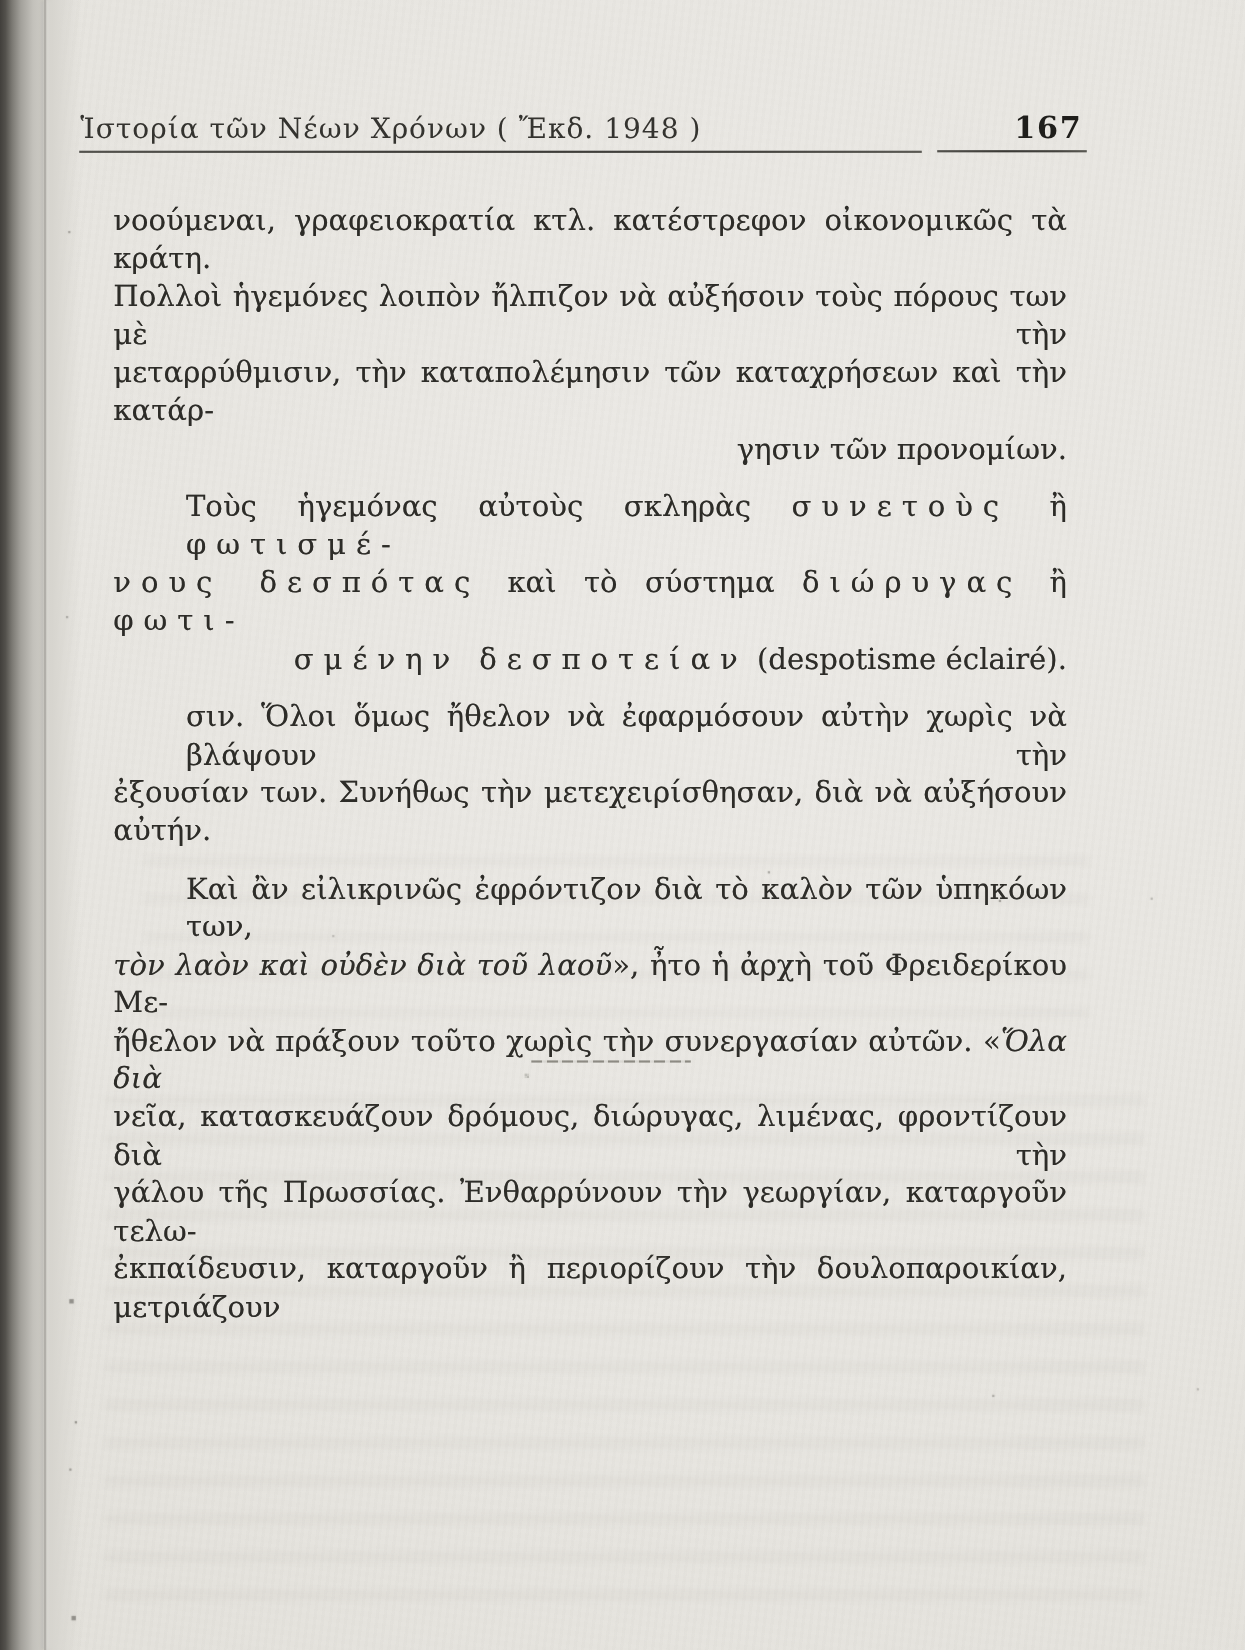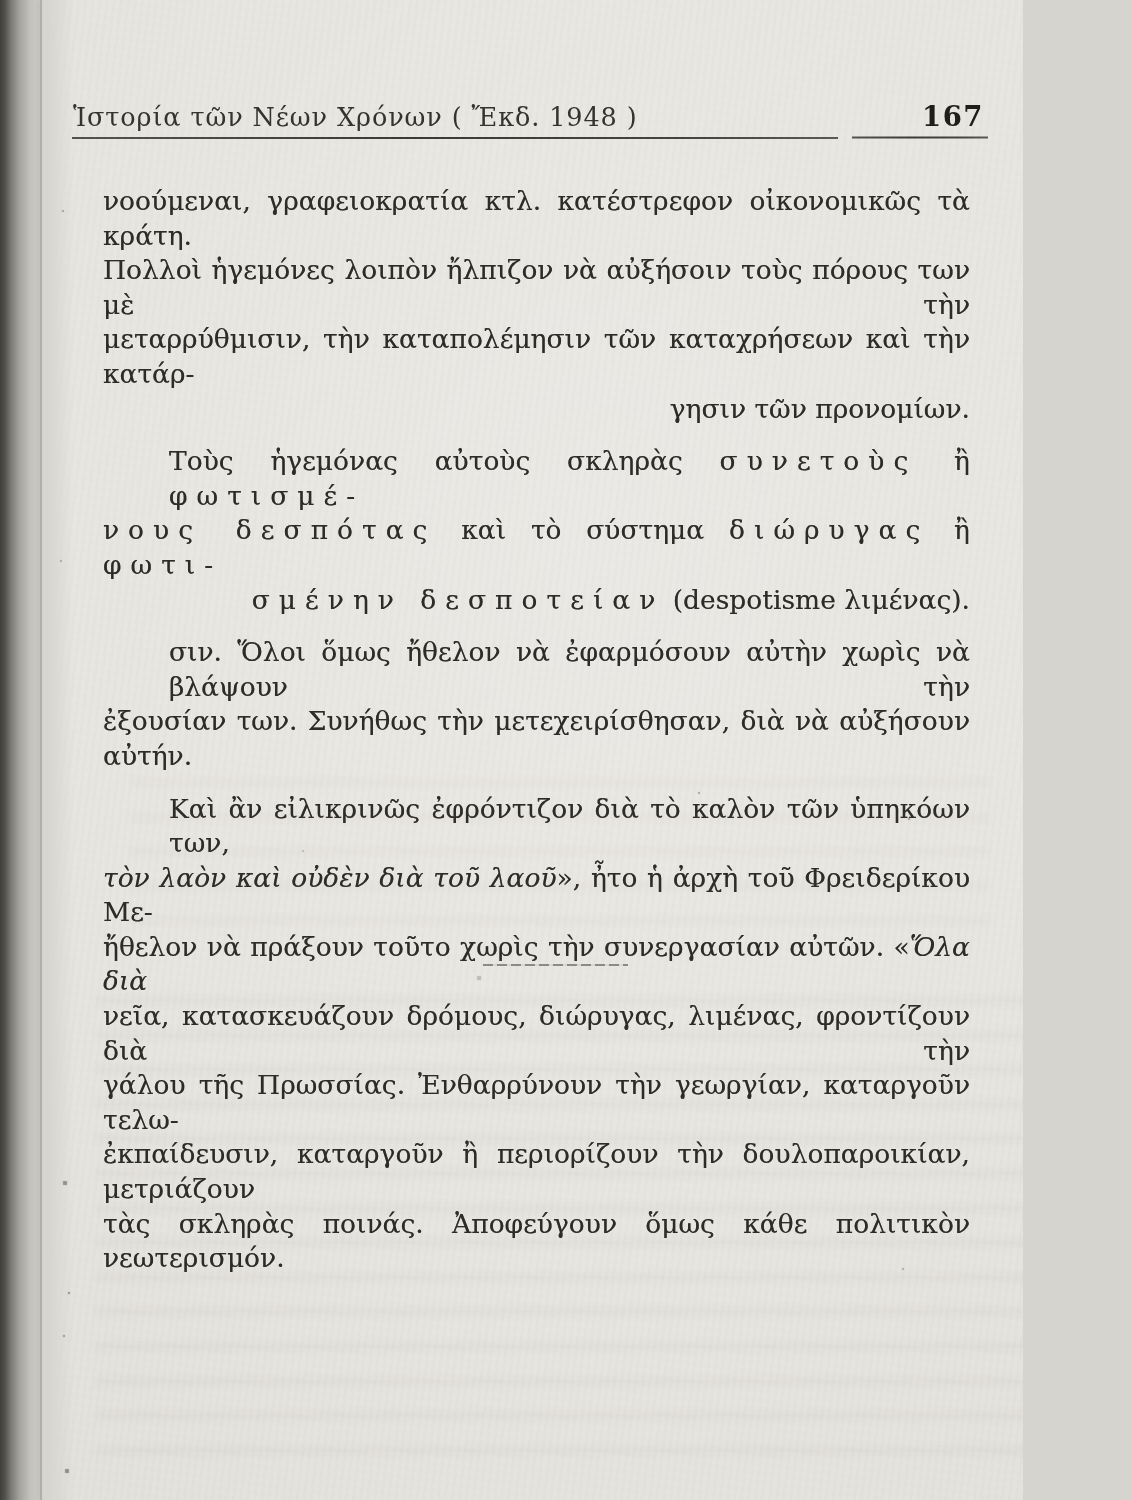--- a/index.html
+++ b/index.html
@@ -2,21 +2,21 @@
 <html lang="el"><head>
 <meta charset="utf-8">
 <style>
   html,body{margin:0;padding:0;}
   body{
     width:1132px;height:1500px;
     font-family:"DejaVu Serif","Liberation Serif",serif;
     background:#d6d4ce;
   }
   .page{
-    position:relative;width:1023px;height:1500px;overflow:hidden;
+    position:relative;width:1132px;height:1500px;overflow:hidden;
     background:radial-gradient(ellipse 135% 120% at 58% 35%,
       #ebe9e5 0%, #e7e5e0 40%, #e2e0da 70%, #d9d7d1 92%, #d2d0ca 100%);
   }
   
   .grain{
     position:absolute;inset:0;pointer-events:none;
     background:
       repeating-linear-gradient(97deg, rgba(120,118,110,0.025) 0 3px, rgba(0,0,0,0) 3px 7px),
       repeating-linear-gradient(8deg, rgba(255,255,255,0.03) 0 4px, rgba(0,0,0,0) 4px 9px);
   }
@@ -111,34 +111,33 @@
   <main class="text-block" id="text-block">
       <div class="para">
         <div class="line j"><span class="seg-n">νοούμεναι, γραφειοκρατία κτλ. κατέστρεφον οἰκονομικῶς τὰ κράτη.</span></div>
         <div class="line j"><span class="seg-n">Πολλοὶ ἡγεμόνες λοιπὸν ἤλπιζον νὰ αὐξήσοιν τοὺς πόρους των μὲ τὴν</span></div>
         <div class="line j"><span class="seg-n">μεταρρύθμισιν, τὴν καταπολέμησιν τῶν καταχρήσεων καὶ τὴν κατάρ-</span></div>
         <div class="line"><span class="seg-n">γησιν τῶν προνομίων.</span></div>
       </div>
       <div class="para indent">
         <div class="line j"><span class="seg-n">Τοὺς ἡγεμόνας αὐτοὺς σκληρὰς </span><span class="seg-sp">συνετοὺς</span><span class="seg-n"> ἢ </span><span class="seg-sp">φωτισμέ-</span></div>
         <div class="line j"><span class="seg-sp">νους δεσπότας</span><span class="seg-n"> καὶ τὸ σύστημα </span><span class="seg-sp">διώρυγας</span><span class="seg-n"> ἢ </span><span class="seg-sp">φωτι-</span></div>
-        <div class="line"><span class="seg-sp">σμένην δεσποτείαν</span><span class="seg-n"> (despotisme λιμένας).</span></div>
+        <div class="line"><span class="seg-sp">σμένην δεσποτείαν</span><span class="seg-n"> (despotisme éclairé).</span></div>
       </div>
       <div class="para indent">
         <div class="line j"><span class="seg-n">σιν. Ὅλοι ὅμως ἤθελον νὰ ἐφαρμόσουν αὐτὴν χωρὶς νὰ βλάψουν τὴν</span></div>
         <div class="line j"><span class="seg-n">ἐξουσίαν των. Συνήθως τὴν μετεχειρίσθησαν, διὰ νὰ αὐξήσουν αὐτήν.</span></div>
       </div>
       <div class="para indent">
         <div class="line j"><span class="seg-n">Καὶ ἂν εἰλικρινῶς ἐφρόντιζον διὰ τὸ καλὸν τῶν ὑπηκόων των,</span></div>
         <div class="line j"><span class="seg-i">τὸν λαὸν καὶ οὐδὲν διὰ τοῦ λαοῦ</span><span class="seg-n">», ἦτο ἡ ἀρχὴ τοῦ Φρειδερίκου Με-</span></div>
         <div class="line j"><span class="seg-n">ἤθελον νὰ πράξουν τοῦτο χωρὶς τὴν συνεργασίαν αὐτῶν. «</span><span class="seg-i">Ὅλα διὰ</span></div>
         <div class="line j"><span class="seg-n">νεῖα, κατασκευάζουν δρόμους, διώρυγας, λιμένας, φροντίζουν διὰ τὴν</span></div>
         <div class="line j"><span class="seg-n">γάλου τῆς Πρωσσίας. Ἐνθαρρύνουν τὴν γεωργίαν, καταργοῦν τελω-</span></div>
         <div class="line j"><span class="seg-n">ἐκπαίδευσιν, καταργοῦν ἢ περιορίζουν τὴν δουλοπαροικίαν, μετριάζουν</span></div>
-        <div class="line j"><span class="seg-n">τὰς σκληρὰς ποινάς. Ἀποφεύγουν ὅμως κάθε πολιτικὸν νεωτερισμόν.</span></div>
       </div>
     </main>
 
   <div class="divider"></div>
   <div class="showthrough st1"></div>
   <div class="showthrough st2"></div>
   <div class="specks"></div>
 </div>
 
 </body></html>

